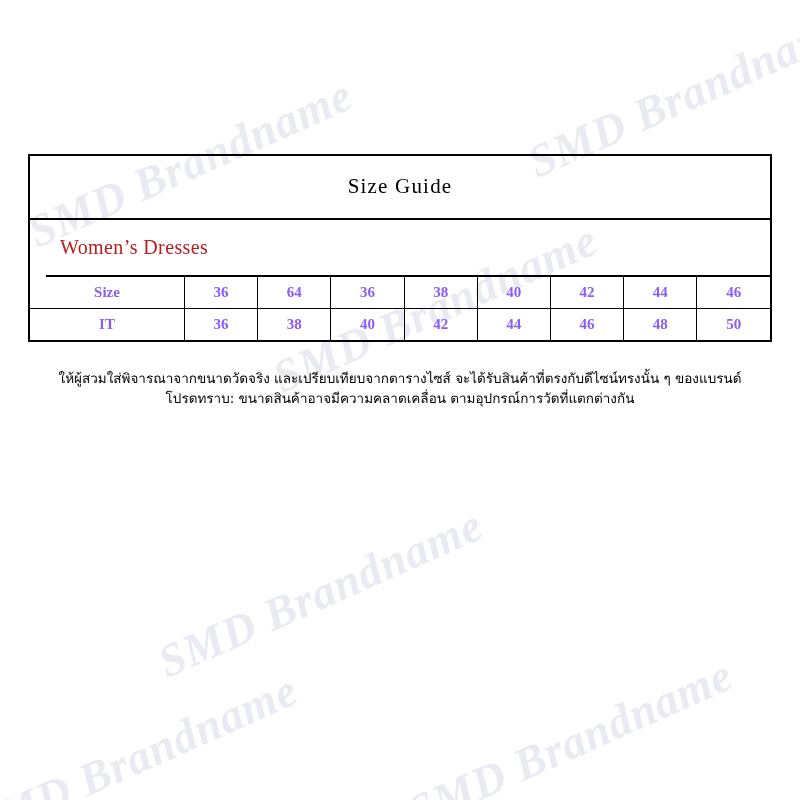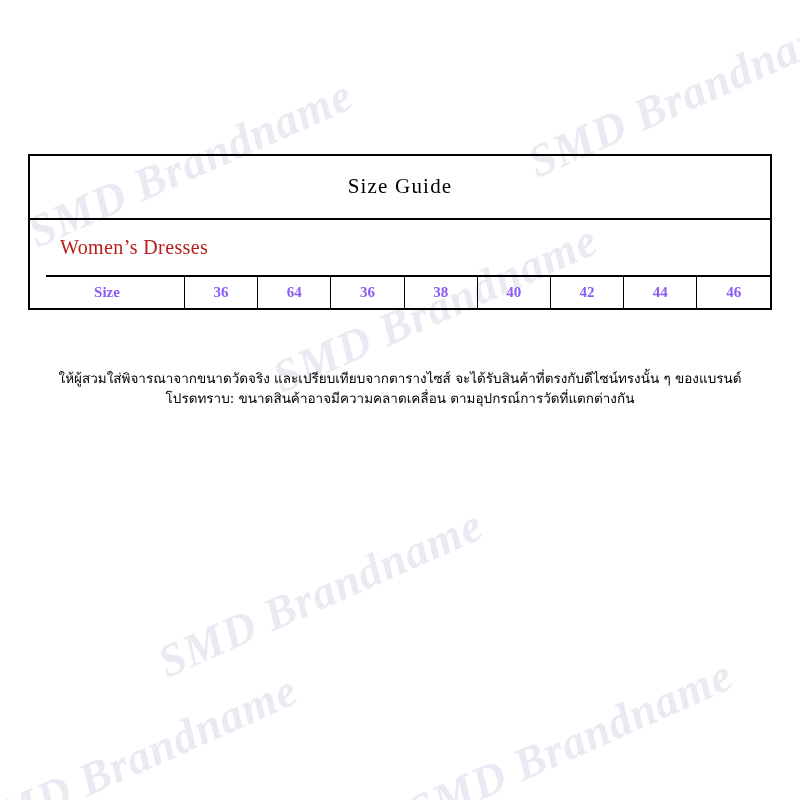--- a/index.html
+++ b/index.html
@@ -139,20 +139,31 @@
           <td>Size</td>
           <td>36</td>
           <td>64</td>
           <td>36</td>
           <td>38</td>
           <td>40</td>
           <td>42</td>
           <td>44</td>
           <td>46</td>
         </tr>
+        <tr>
+          <td>IT</td>
+          <td>36</td>
+          <td>38</td>
+          <td>40</td>
+          <td>42</td>
+          <td>44</td>
+          <td>46</td>
+          <td>48</td>
+          <td>50</td>
+        </tr>
       </tbody>
     </table>
   </div>
 
   <div class="note">
     <span class="note-line">ให้ผู้สวมใส่พิจารณาจากขนาดวัดจริง และเปรียบเทียบจากตารางไซส์ จะได้รับสินค้าที่ตรงกับดีไซน์ทรงนั้น ๆ ของแบรนด์</span>
     <span class="note-line">โปรดทราบ: ขนาดสินค้าอาจมีความคลาดเคลื่อน ตามอุปกรณ์การวัดที่แตกต่างกัน</span>
   </div>
 
 </div>

